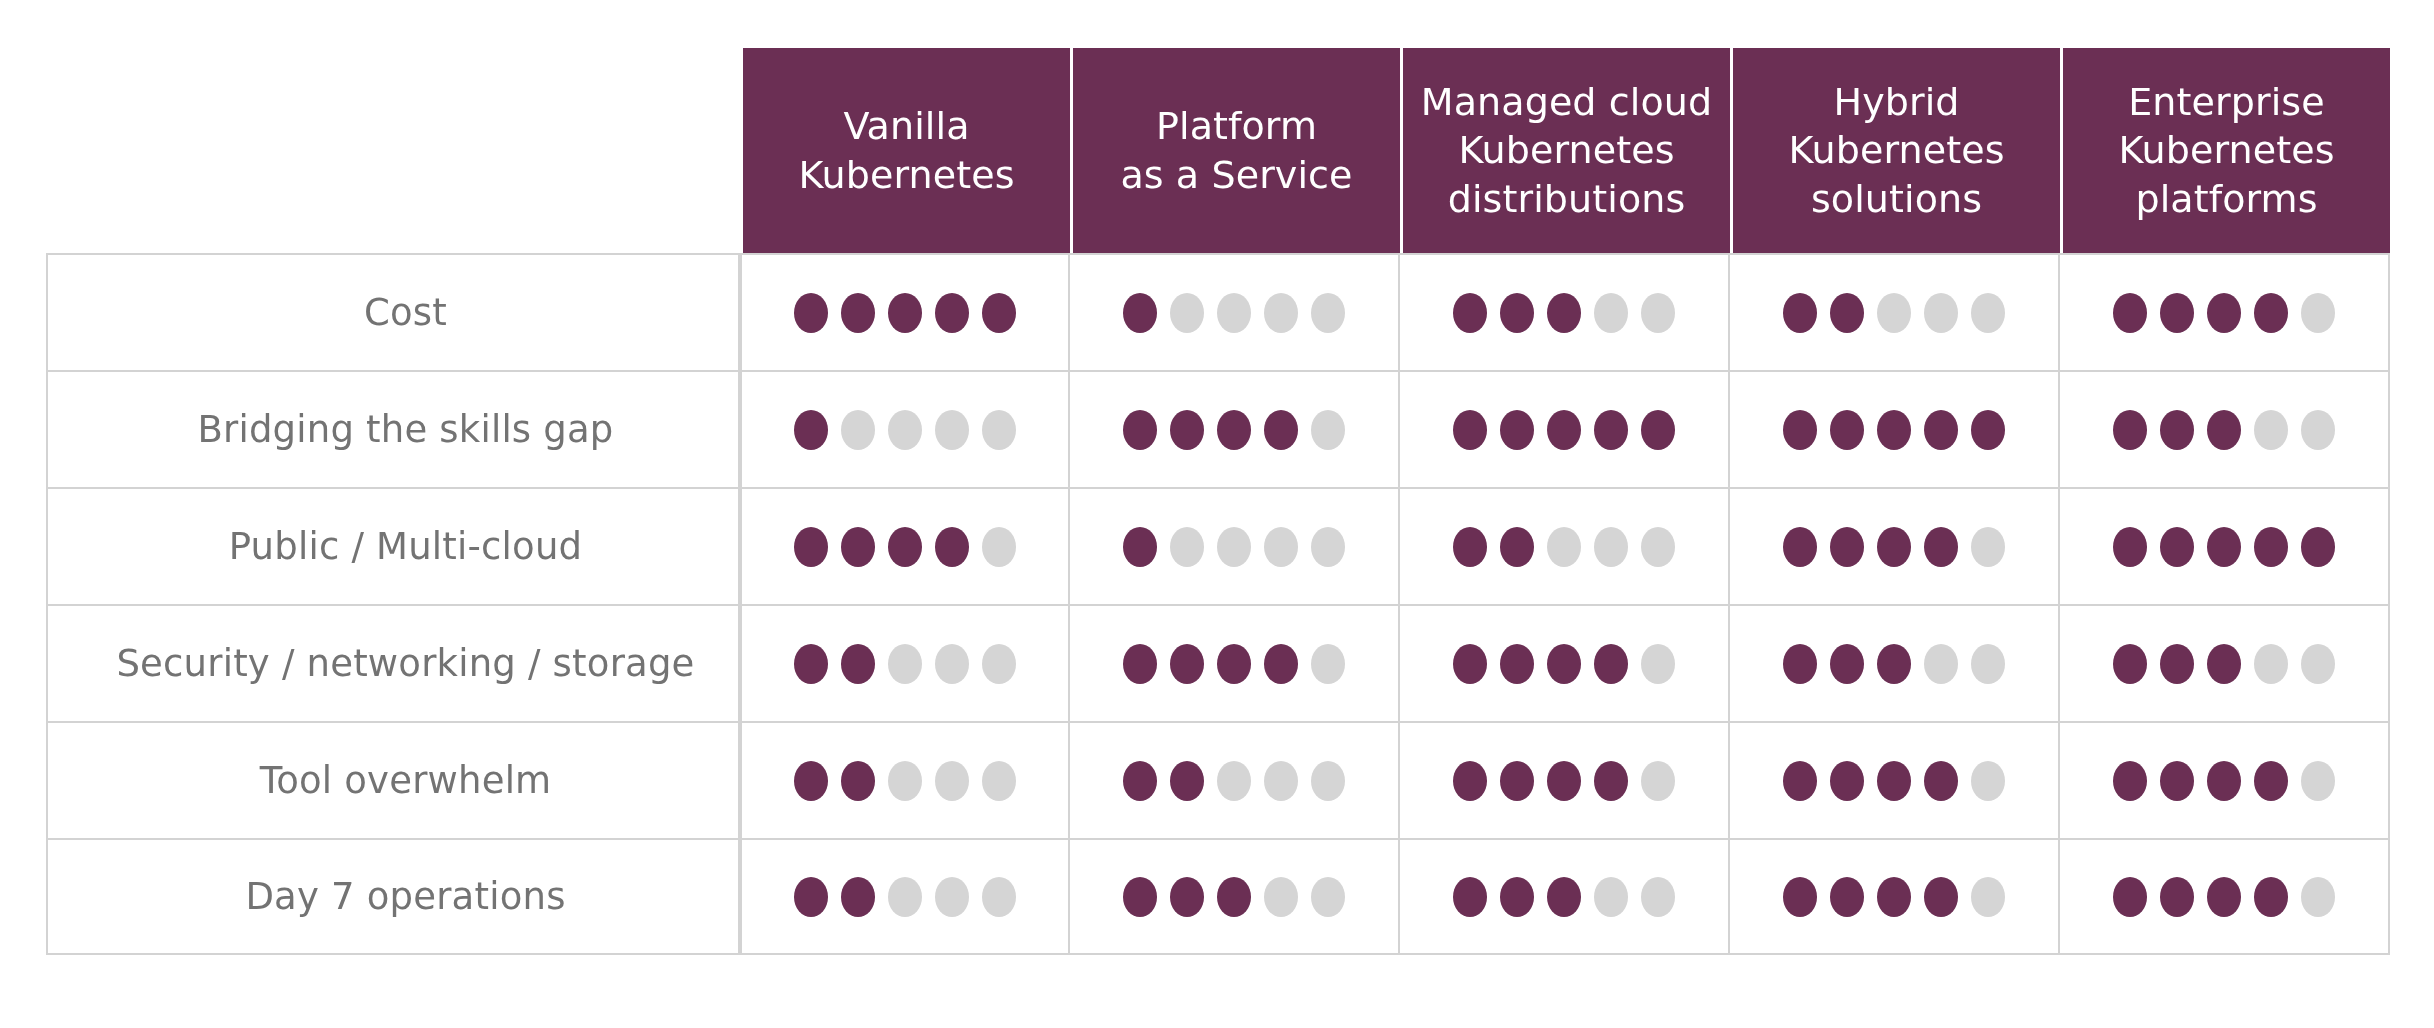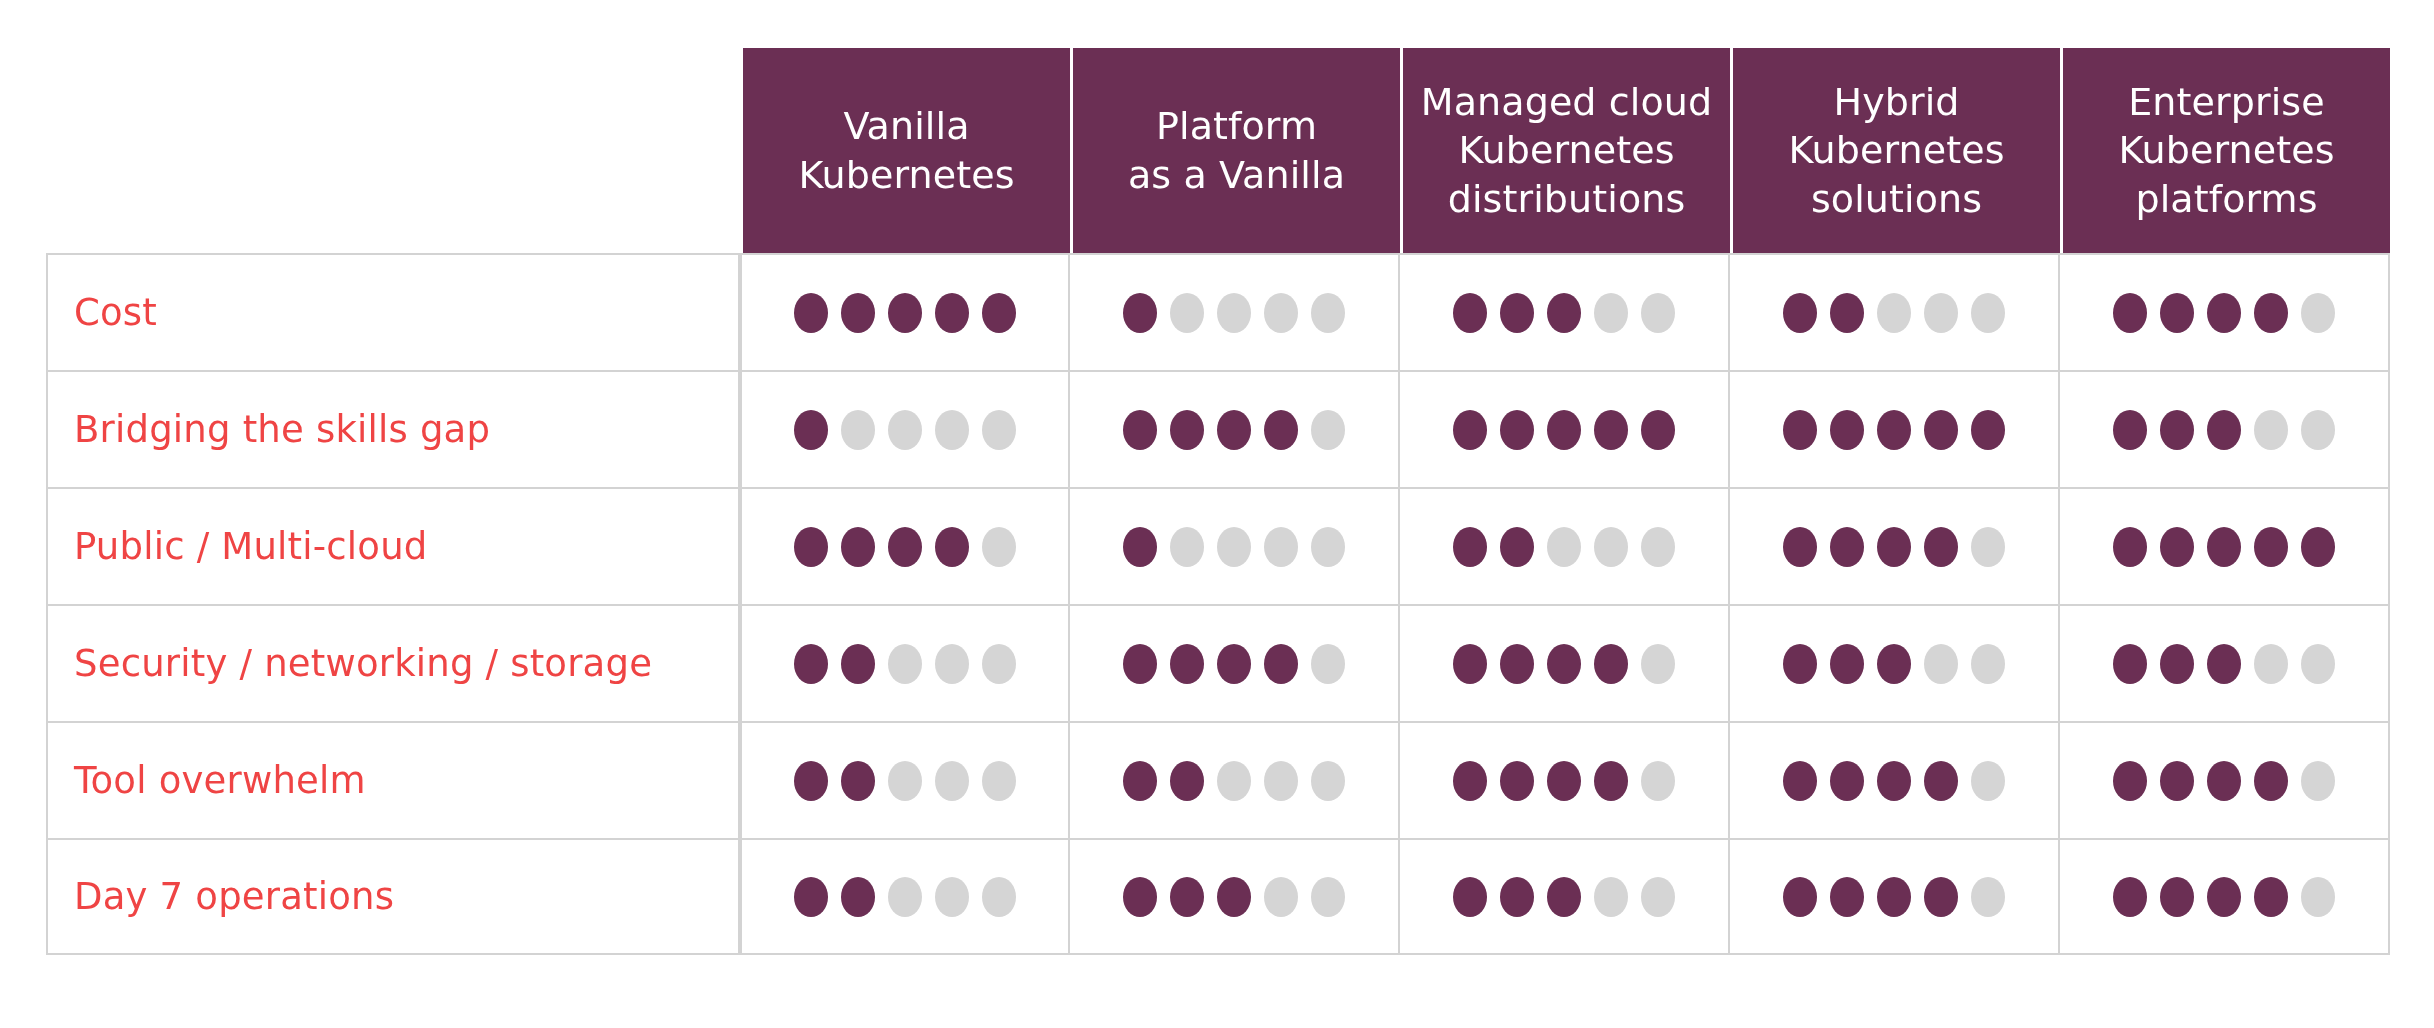--- a/index.html
+++ b/index.html
@@ -65,25 +65,25 @@
   }
 
   
   tbody tr {
     height: 117px;
   }
 
   td.rowlabel {
     width: 694px;
     height: 117px;
-    color: #ef4444;
+    color: #737373;
     font-size: 37px;
     font-weight: 400;
     letter-spacing: 0.2px;
-    text-align: left;
+    text-align: center;
     vertical-align: middle;
     padding-left: 26px;
     box-sizing: border-box;
     border-left: 2px solid #d3d3d3;
     border-top: 2px solid #d3d3d3;
     border-right: 2px solid #d3d3d3;
     background: #ffffff;
     white-space: nowrap;
   }
 
@@ -131,21 +131,21 @@
     <thead>
       <tr>
         <th class="corner"></th>
 
       <th class="colhead">
             <span class="hdr-line">Vanilla</span>
             <span class="hdr-line">Kubernetes</span>
           </th>
           <th class="colhead">
             <span class="hdr-line">Platform</span>
-            <span class="hdr-line">as a Vanilla</span>
+            <span class="hdr-line">as a Service</span>
           </th>
           <th class="colhead">
             <span class="hdr-line">Managed cloud</span>
             <span class="hdr-line">Kubernetes</span>
             <span class="hdr-line">distributions</span>
           </th>
           <th class="colhead">
             <span class="hdr-line">Hybrid</span>
             <span class="hdr-line">Kubernetes</span>
             <span class="hdr-line">solutions</span>

